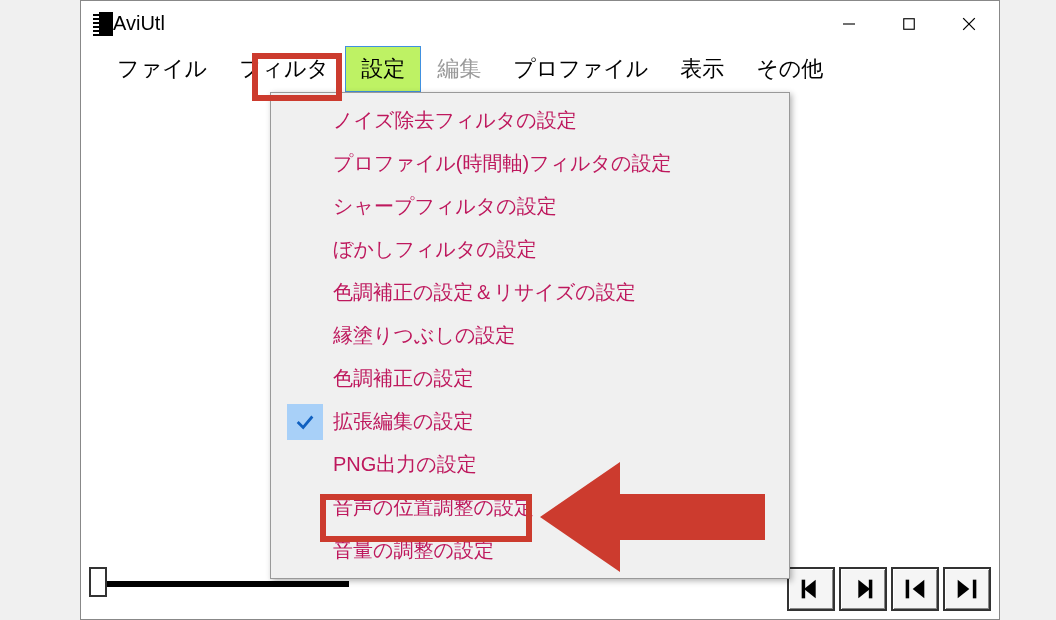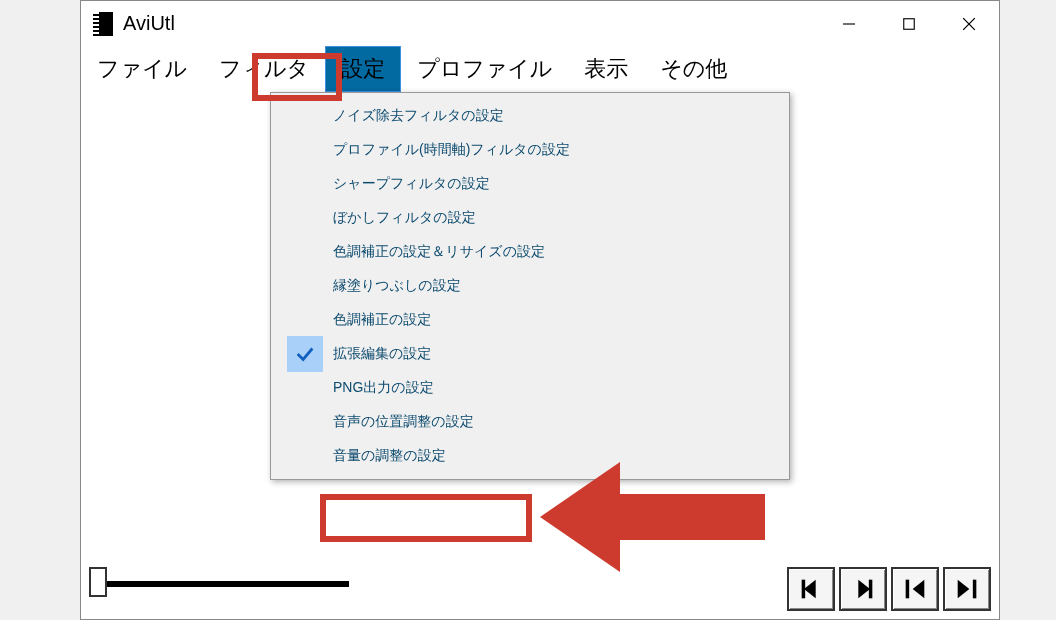--- a/index.html
+++ b/index.html
@@ -1,36 +1,36 @@
 <!DOCTYPE html>
 <html><head>
   <meta charset="utf-8">
   <style>
     * { margin: 0; padding: 0; box-sizing: border-box; font-family: 'Meiryo', 'MS PGothic', sans-serif; }
     body { background: #f0f0f0; width: 1056px; height: 620px; overflow: hidden; position: relative; }
     
     .window { position: absolute; top: 0; left: 80px; width: 920px; height: 620px; background: #ffffff; border: 1px solid #888; }
     
     .titlebar { height: 45px; display: flex; align-items: center; justify-content: space-between; padding: 0 0 0 12px; background: #ffffff; }
-    .titlebar-left { display: flex; align-items: center; gap: 10px; }
+    .titlebar-left { display: flex; align-items: center; }
     .app-icon { width: 20px; height: 24px; background: #000; position: relative; }
     .app-icon::before { content: ""; position: absolute; left: 0; top: 0; width: 6px; height: 100%; background: repeating-linear-gradient(to bottom, #fff 0, #fff 2px, #000 2px, #000 4px); }
     .app-title { font-size: 20px; color: #000; }
     .window-controls { display: flex; }
     .wc-btn { width: 60px; height: 45px; display: flex; align-items: center; justify-content: center; font-size: 28px; color: #000; }
     
-    .menubar { height: 46px; display: flex; align-items: center; padding: 0 0; gap: 0; }
+    .menubar { height: 46px; display: flex; align-items: center; padding: 0 20px; gap: 0; }
     .menu-item { padding: 8px 16px; font-size: 22px; color: #000; }
-    .menu-item.open { background: #0369a1; border: 1px solid #4090e0; padding: 7px 15px; }
+    .menu-item.open { background: #bef264; border: 1px solid #4090e0; padding: 7px 15px; }
     .menu-item.disabled { color: #999; }
     
     .highlight-box-menu { position: absolute; border: 6px solid #cc3b2e; top: 53px; left: 252px; width: 90px; height: 48px; pointer-events: none; z-index: 100; }
     
     .dropdown { position: absolute; top: 92px; left: 270px; width: 520px; background: #f0f0f0; border: 1px solid #999; box-shadow: 2px 2px 6px rgba(0,0,0,0.3); padding: 6px 0; z-index: 50; }
-    .dropdown-item { padding: 8px 18px 8px 62px; font-size: 14px; color: #0c4a6e; position: relative; }
+    .dropdown-item { padding: 8px 18px 8px 62px; font-size: 20px; color: #be185d; position: relative; }
     .dropdown-item .check { position: absolute; left: 16px; top: 50%; transform: translateY(-50%); width: 36px; height: 36px; background: #a8d0f8; display: flex; align-items: center; justify-content: center; }
     .check svg { width: 22px; height: 22px; }
     
     .highlight-box-png { position: absolute; border: 6px solid #cc3b2e; top: 494px; left: 320px; width: 212px; height: 48px; pointer-events: none; z-index: 100; }
     
     .arrow { position: absolute; top: 452px; left: 540px; z-index: 90; pointer-events: none; }
     
     .bottom-slider { position: absolute; bottom: 16px; left: 8px; width: 260px; height: 36px; }
     .slider-track { height: 6px; background: #000; margin-top: 14px; width: 100%; }
     .slider-thumb { position: absolute; top: 0; left: 0; width: 18px; height: 30px; background: #fff; border: 2px solid #333; }
@@ -68,20 +68,21 @@
             <line x1="19" y1="5" x2="5" y2="19" stroke="#000" stroke-width="1.5"></line>
           </svg>
       </div>
     </div>
   </div>
 
   <div class="menubar">
     <div class="menu-item">ファイル</div>
     <div class="menu-item">フィルタ</div>
     <div class="menu-item open">設定</div>
+    <div class="menu-item disabled">編集</div>
     <div class="menu-item">プロファイル</div>
     <div class="menu-item">表示</div>
     <div class="menu-item">その他</div>
   </div>
 
   <div class="content-area"></div>
 
   <div class="bottom-slider">
     <div class="slider-track"></div>
     <div class="slider-thumb"></div>

